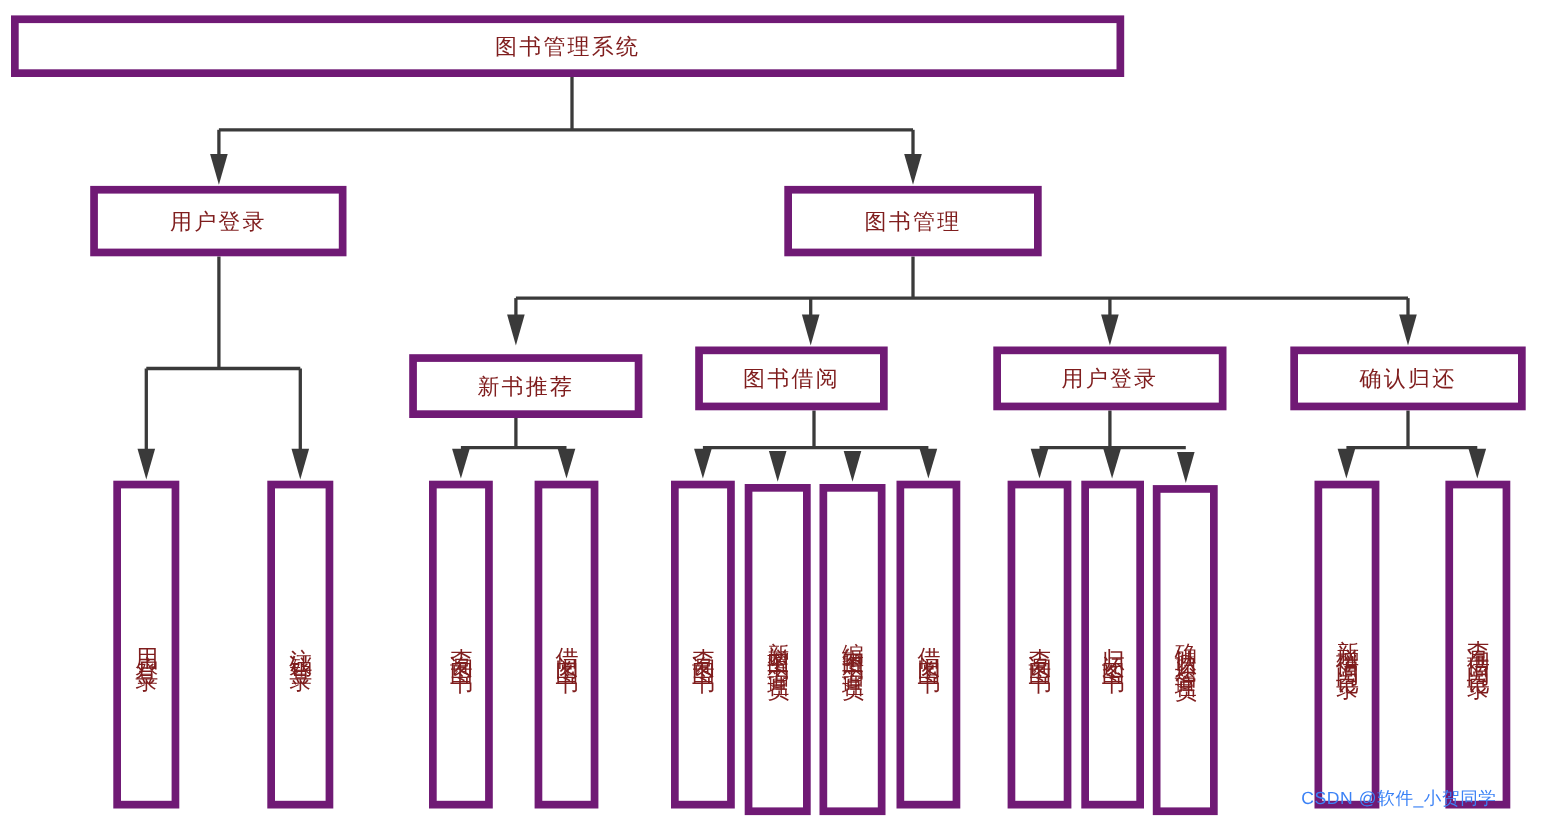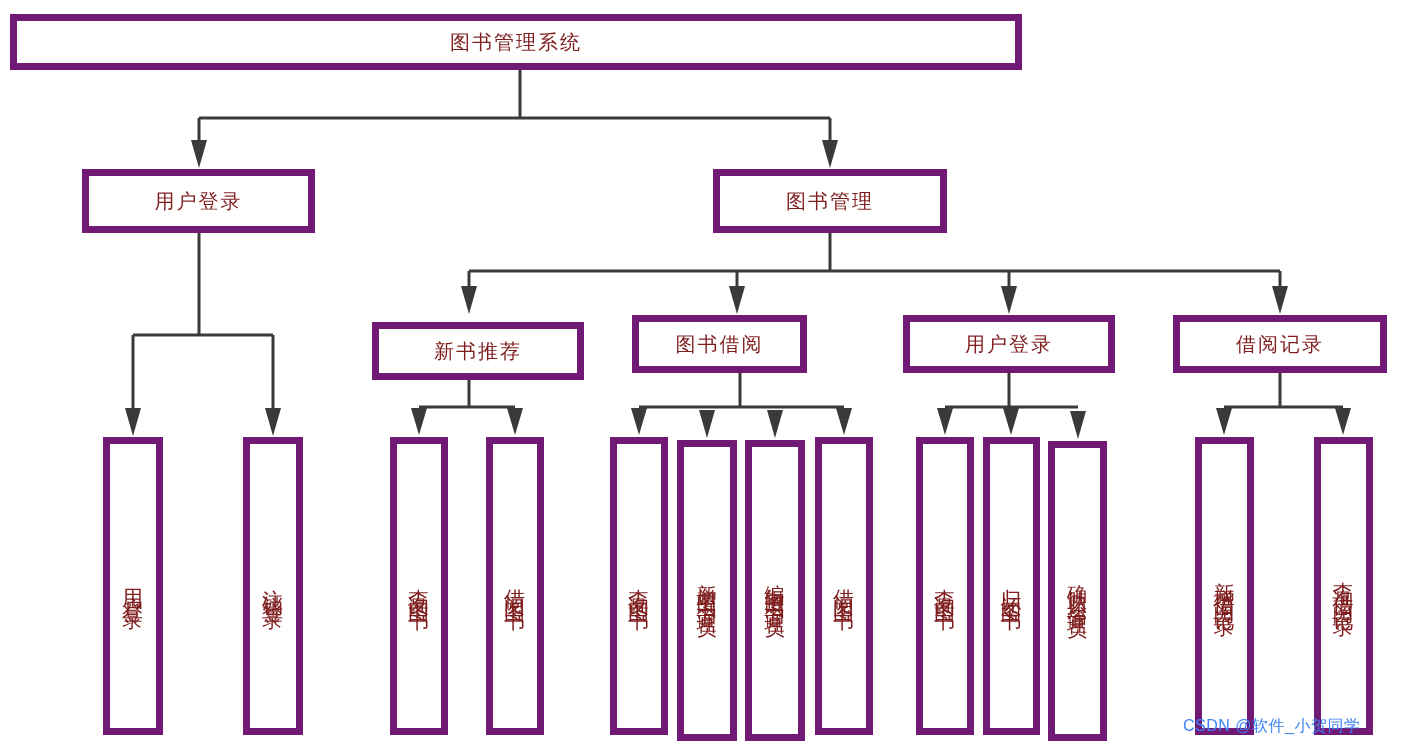--- a/index.html
+++ b/index.html
@@ -109,21 +109,21 @@
   </svg>
 
   <div class="node root" style="left:10px;top:14px;width:1012px;height:56px;">图书管理系统</div>
 
   <div class="node h" style="left:82px;top:169px;width:233px;height:64px;">用户登录</div>
   <div class="node h" style="left:713px;top:169px;width:234px;height:64px;text-align:right;">图书管理</div>
 
   <div class="node h" style="left:362px;top:322px;width:212px;height:58px;margin-left:10px;">新书推荐</div>
   <div class="node h" style="left:632px;top:315px;width:175px;height:58px;">图书借阅</div>
   <div class="node h" style="left:903px;top:315px;width:212px;height:58px;">用户登录</div>
-  <div class="node h" style="left:1173px;top:315px;width:214px;height:58px;">借阅记录</div>
+  <div class="node h" style="left:1173px;top:315px;width:214px;height:58px;">确认归还</div>
 
   <div class="node v" style="left:103px;top:437px;width:60px;height:298px;">用户登录</div>
   <div class="node v" style="left:243px;top:437px;width:60px;height:298px;">注销登录</div>
 
   <div class="node v" style="left:390px;top:437px;width:58px;height:298px;">查询图书</div>
   <div class="node v" style="left:486px;top:437px;width:58px;height:298px;">借阅图书</div>
 
   <div class="node v" style="left:610px;top:437px;width:58px;height:298px;">查询图书</div>
   <div class="node v long" style="left:677px;top:440px;width:60px;height:301px;">新增图书（管理员）</div>
   <div class="node v long" style="left:745px;top:440px;width:60px;height:301px;">编辑图书（管理员）</div>

